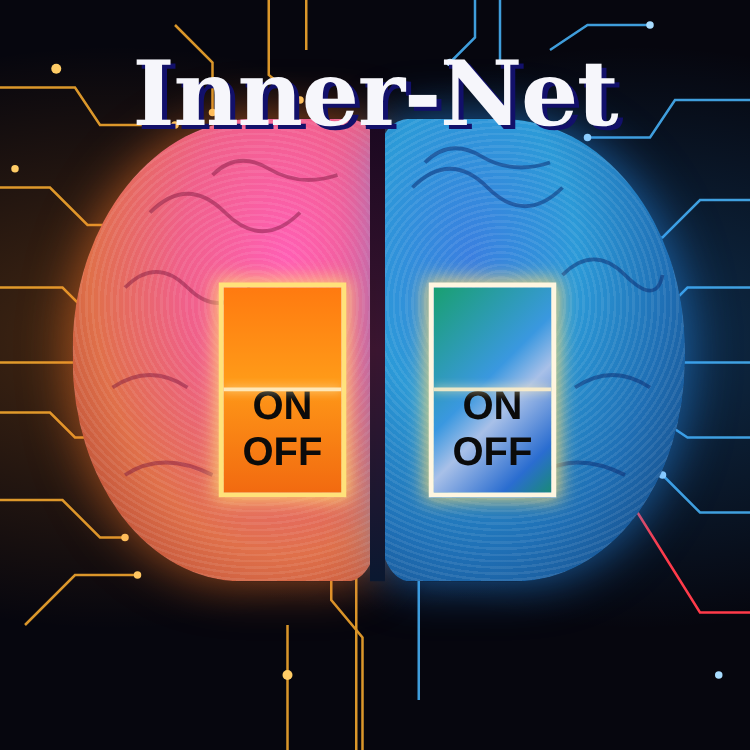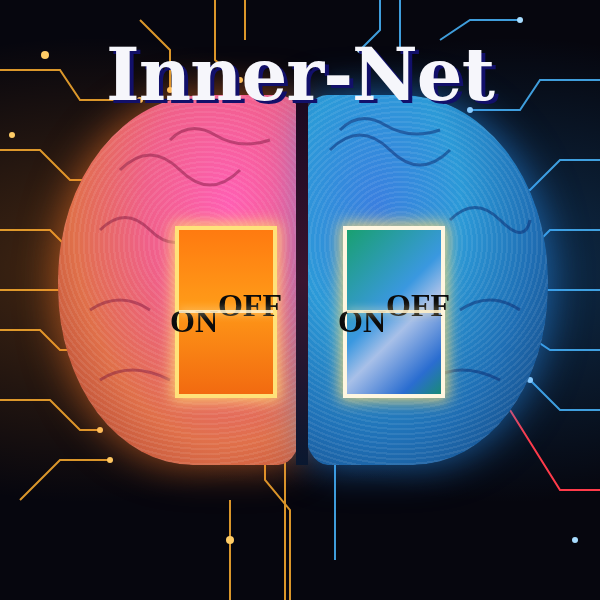--- a/index.html
+++ b/index.html
@@ -37,22 +37,22 @@
     .title {
       position: absolute; left: 0; width: 600px; text-align: center;
       font-family: "DejaVu Serif", "Liberation Serif", serif; font-weight: bold;
       color: #f6f6fb; letter-spacing: -1px;
     }
     .title-top { top: 30px; font-size: 72px; line-height: 90px; text-shadow: 4px 3px 0 #12106a; }
     .title-bottom { top: 428px; font-size: 70px; line-height: 90px; text-shadow: 0 0 6px rgba(0,0,0,0.6); }
     .switch {
       position: absolute; top: 226px; width: 94px; height: 164px;
       border: 4px solid #ffe27a; box-shadow: 0 0 14px 3px rgba(255,220,110,0.85);
-      display: flex; align-items: center; justify-content: center;
-      font-family: Liberation Serif, serif; font-weight: bold;
+      display: flex; flex-direction: column; align-items: center; justify-content: flex-end;
+      font-family: Liberation Sans, sans-serif; font-weight: bold;
       color: #0b0b0b; font-size: 32px;
     }
     .switch-left { left: 175px; background: linear-gradient(to bottom, #ff7a10 0%, #ff9a18 45%, #f26a10 100%); }
     .switch-right { left: 343px; background: linear-gradient(135deg, #19a070 0%, #3a98e0 45%, #a8c0e8 60%, #2a6dd0 85%, #1a8a78 100%); border-color: #fff6e0; }
     .switch-line {
       position: absolute; left: 0; top: 80px; width: 100%; height: 3px;
       background: rgba(255,240,200,0.9); box-shadow: 0 0 8px rgba(255,240,180,0.9);
     }
     .switch .on { margin-top: 18px; }
     .switch .off { margin-bottom: 14px; }

